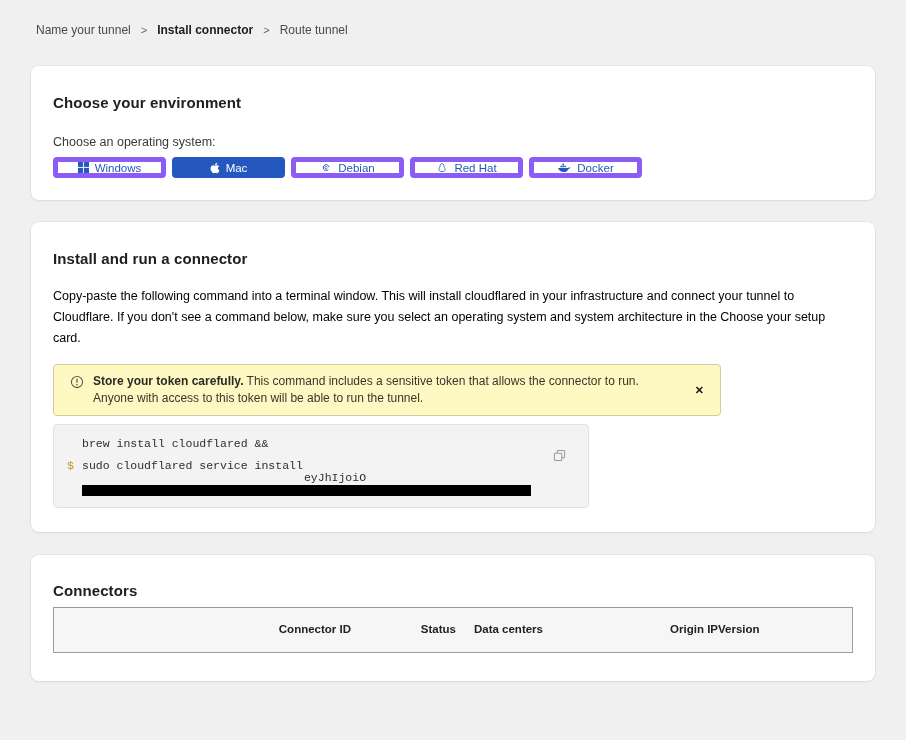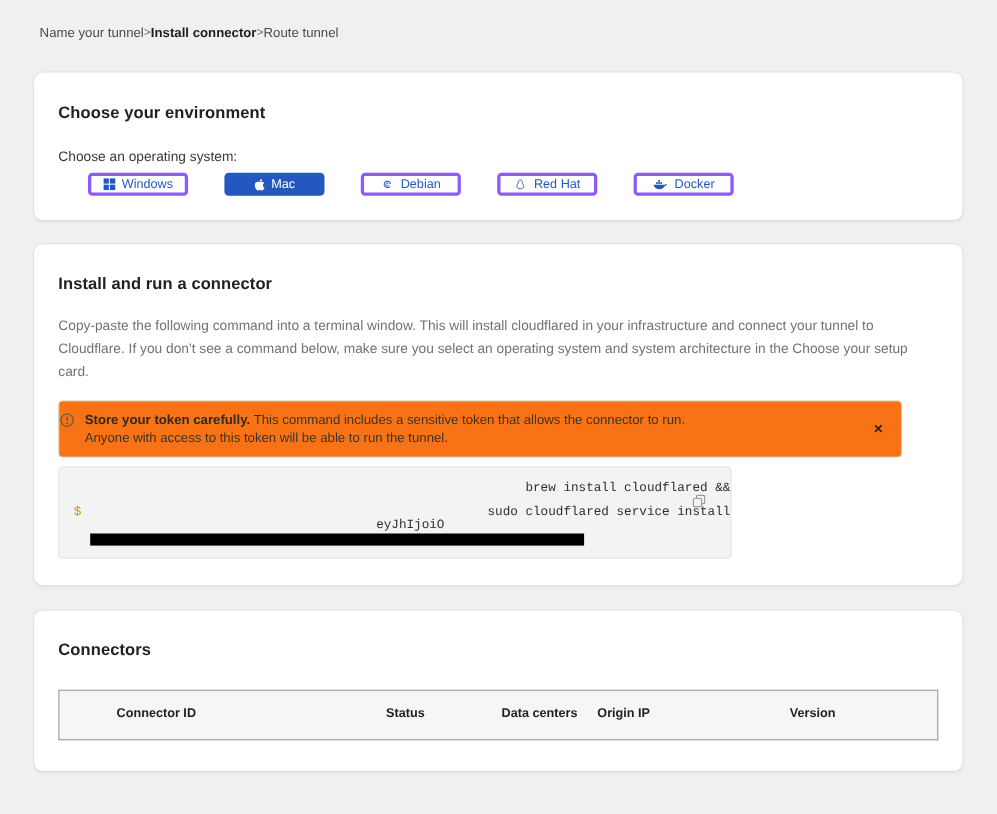--- a/index.html
+++ b/index.html
@@ -8,20 +8,21 @@
     background: #f0f0f0;
     font-family: "Liberation Sans", sans-serif;
     color: #222;
     overflow: hidden;
   }
   
   .breadcrumb {
     padding: 23px 0 0 36px;
     display: flex;
     align-items: center;
+    gap: 10px;
     font-size: 12px;
     color: #4a4a4a;
   }
   .breadcrumb .crumb { color: #4a4a4a; }
   .breadcrumb .crumb.active { font-weight: bold; color: #1d1d1d; }
   .breadcrumb .sep { color: #666; font-size: 11px; }
 
   
   .card {
     margin: 0 31px;
@@ -29,60 +30,60 @@
     border-radius: 8px;
     box-shadow: 0 0 0 1px rgba(0,0,0,0.04), 0 1px 3px rgba(0,0,0,0.06);
   }
   .card-title { font-size: 15px; font-weight: bold; color: #202020; letter-spacing: .1px; }
 
   
   #env-card { margin-top: 29px; padding: 28px 22px 22px 22px; }
   .os-label { margin-top: 24px; font-size: 12.5px; color: #3a3a3a; }
   .os-row { margin-top: 8px; display: flex; gap: 6px; }
   .os-btn {
-    width: 91px; height: 21px;
+    width: 113px; height: 21px;
     display: flex; align-items: center; justify-content: center; gap: 6px;
-    border: 3px solid #8b5cf6; border-radius: 4px;
+    border: 5px solid #8b5cf6; border-radius: 4px;
     background: #fff; color: #2458be;
     font-family: "Liberation Sans", sans-serif;
-    font-size: 11.5px; cursor: pointer; margin-left: 27px;
+    font-size: 11.5px; cursor: pointer;
   }
   .os-btn.selected { background: #2458be; color: #ffffff; border-color: #2458be; }
   .os-btn svg { display: block; }
 
   
   #install-card { margin-top: 22px; padding: 28px 22px 24px 22px; }
   .install-desc {
-    margin-top: 19px; font-size: 12.5px; color: #737373;
+    margin-top: 19px; font-size: 12.5px; color: #000000;
     line-height: 21px; max-width: 800px;
   }
   .warn-banner {
-    margin-top: 15px; width: 767px;
-    background: #f97316; border: 1px solid #d6c9a0; border-radius: 4px;
-    padding: 8px 12px 8px 0;
+    margin-top: 15px; width: 668px;
+    background: #fef9c3; border: 1px solid #d6c9a0; border-radius: 4px;
+    padding: 8px 12px 8px 16px;
     display: flex; align-items: flex-start; gap: 9px;
     font-size: 12px; line-height: 17px; color: #38352c;
   }
   .warn-banner .warn-icon { margin-top: 2px; flex: 0 0 auto; }
   .warn-text { max-width: 575px; }
   .warn-text b { color: #2c2a22; }
   .warn-close {
     margin-left: auto; align-self: center;
     background: none; border: none; cursor: pointer;
     font-size: 11px; font-weight: bold; color: #222;
     font-family: "Liberation Sans", sans-serif;
     padding: 2px 4px;
   }
   .terminal {
     position: relative;
-    margin-top: 8px; width: 612px;
+    margin-top: 8px; width: 536px;
     background: #f3f3f3; border: 1px solid #e2e2e2; border-radius: 4px;
     padding: 13px 0 11px 0;
     font-family: "Liberation Mono", "DejaVu Sans Mono", monospace;
-    font-size: 11.5px; color: #2e2e2e; text-align: right;
+    font-size: 11.5px; color: #2e2e2e;
   }
   .term-line { margin-left: 28px; height: 12px; line-height: 12px; }
   .term-line.first { margin-bottom: 10px; }
   .prompt-wrap { position: relative; }
   .prompt {
     position: absolute; left: 13px; top: 0;
     color: #c8951e; height: 12px; line-height: 12px;
   }
   .token-line { margin-left: 28px; display: flex; align-items: center; height: 12px; flex-direction: column; }
   .token-prefix { line-height: 12px; white-space: pre; }
@@ -90,24 +91,25 @@
   .redact-bar.bar1 { width: 486px; margin-left: 1px; }
   .redact-bar.bar2 { margin-left: 28px; width: 449px; margin-top: 1px; }
   .copy-btn {
     position: absolute; top: 24px; right: 22px;
     background: none; border: none; cursor: pointer; padding: 0;
   }
 
   
   #connectors-card { margin-top: 23px; padding: 27px 22px 28px 22px; }
   .conn-table {
-    margin-top: 28px; width: 800px;
+    margin-top: 8px; width: 800px;
     background: #f6f6f6; border: 1px solid #9b9b9b;
     padding: 15px 0 17px 0;
     font-size: 12px;
+    text-align: right;
   }
   .t-row { display: flex; padding-left: 52px; align-items: center; }
   .t-row.head { font-size: 11.5px; font-weight: bold; color: #222; }
   .t-row.body { margin-top: 13px; color: #2a2a2a; }
   .col-id { width: 245px; }
   .col-status { width: 105px; }
   .col-dc { width: 87px; }
   .col-ip { width: 175px; }
   .col-ver { flex: 1; display: flex; align-items: center; gap: 5px; }
   .status-connected { color: #4e8a63; }

